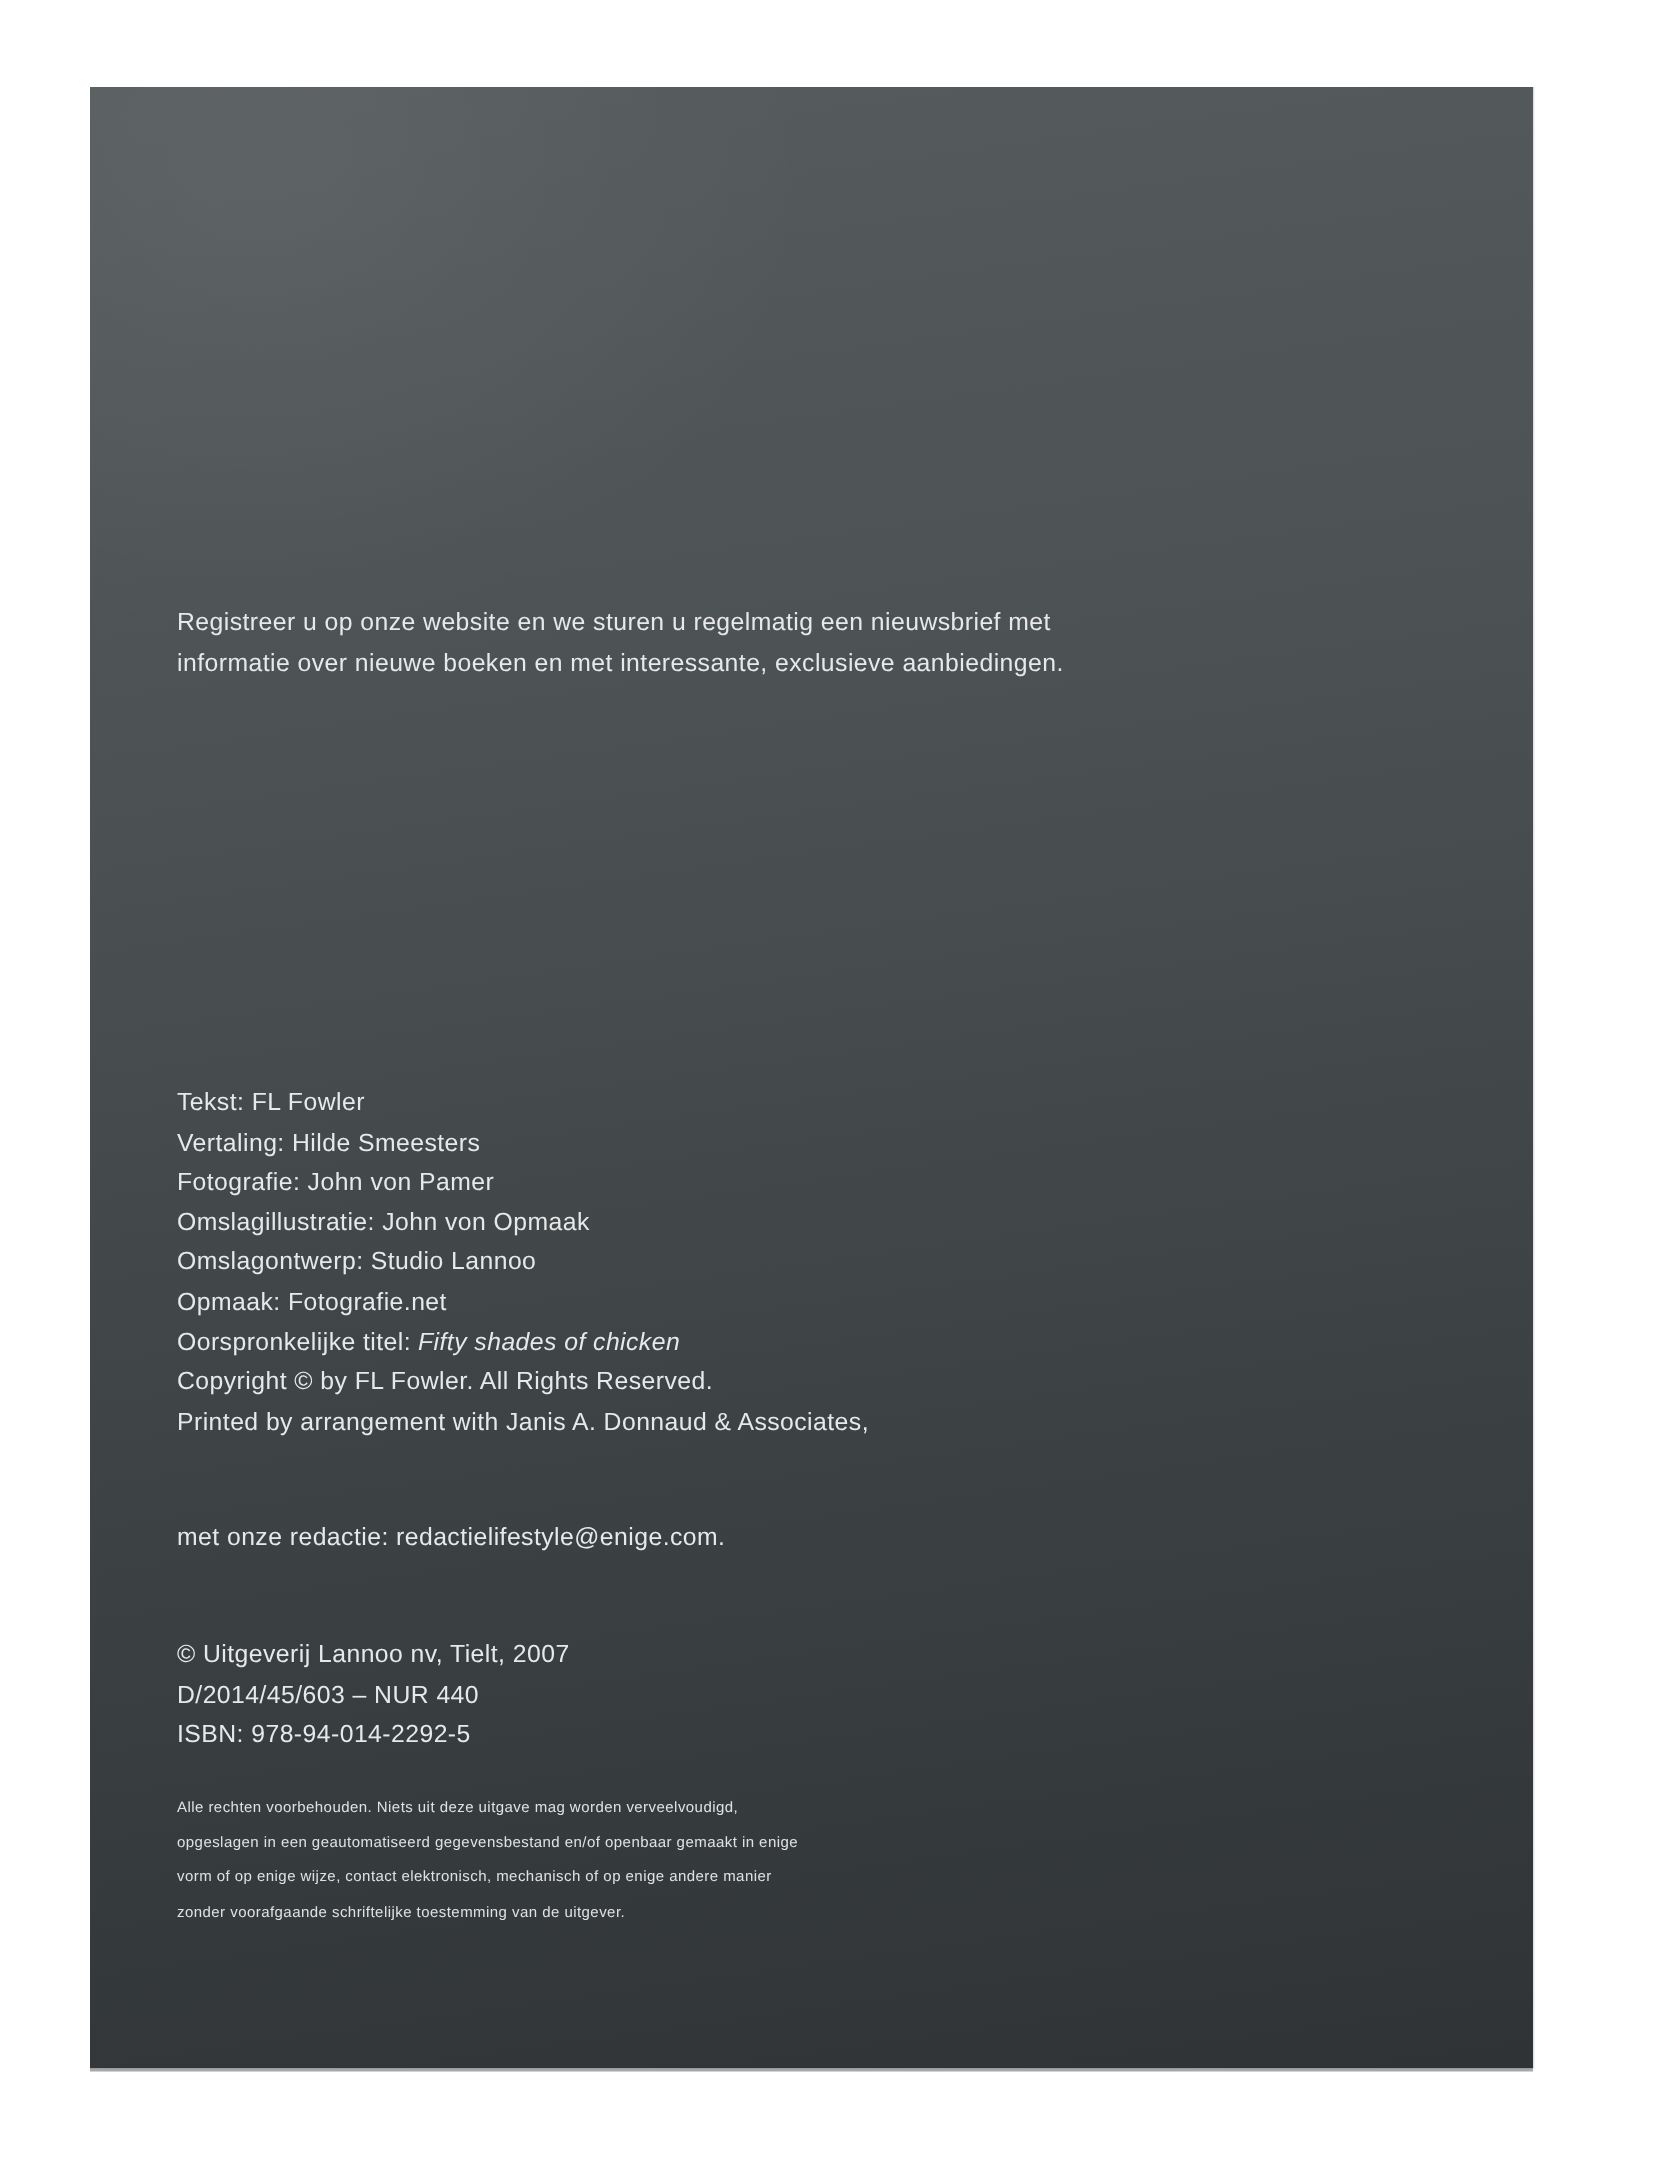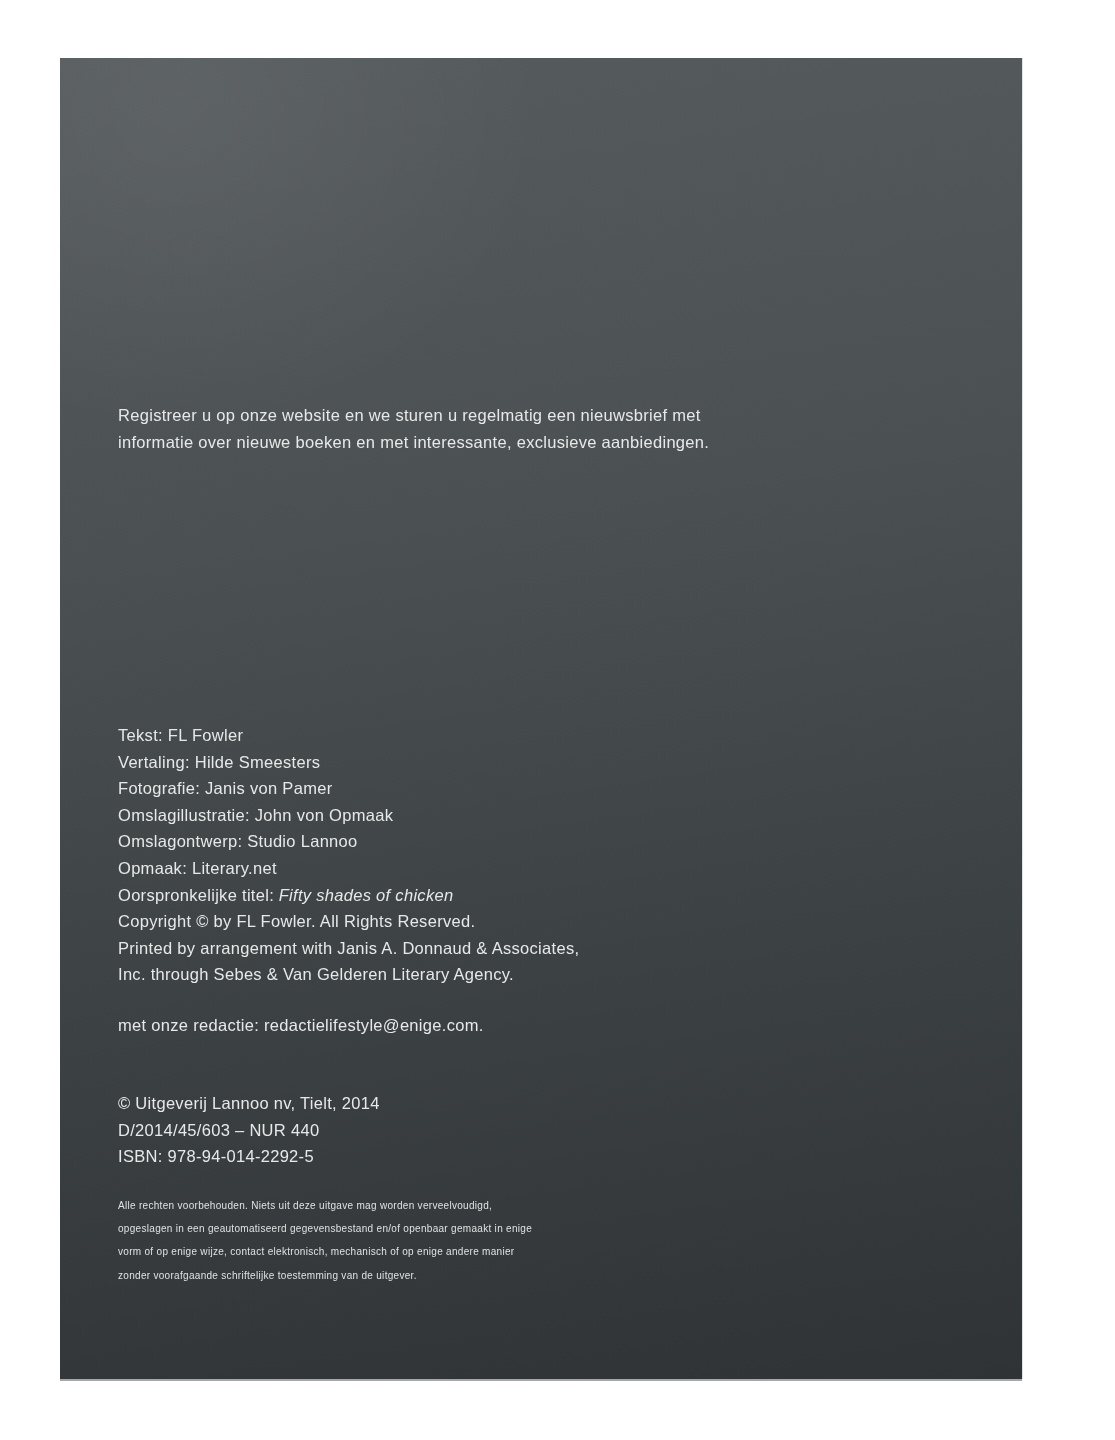--- a/index.html
+++ b/index.html
@@ -50,36 +50,35 @@
 <div class="book-page">
 
   <div class="block website">
     <p>Registreer u op onze website en we sturen u regelmatig een nieuwsbrief met</p>
     <p>informatie over nieuwe boeken en met interessante, exclusieve aanbiedingen.</p>
   </div>
 
   <div class="block credits">
     <p>Tekst: FL Fowler</p>
     <p>Vertaling: Hilde Smeesters</p>
-    <p>Fotografie: Janis von Pamer</p>
+    <p>Fotografie: John von Pamer</p>
     <p>Omslagillustratie: John von Opmaak</p>
     <p>Omslagontwerp: Studio Lannoo</p>
-    <p>Opmaak: Literary.net</p>
+    <p>Opmaak: Fotografie.net</p>
     <p><span class="title-label">Oorspronkelijke titel:</span><span class="italic">Fifty shades of chicken</span></p>
     <p>Copyright © by FL Fowler. All Rights Reserved.</p>
     <p>Printed by arrangement with Janis A. Donnaud &amp; Associates,</p>
-    <p>Inc. through Sebes &amp; Van Gelderen Literary Agency.</p>
   </div>
 
   <div class="block contact">
     <p>met onze redactie: redactielifestyle@enige.com.</p>
   </div>
 
   <div class="block publisher">
-    <p>© Uitgeverij Lannoo nv, Tielt, 2014</p>
+    <p>© Uitgeverij Lannoo nv, Tielt, 2007</p>
     <p>D/2014/45/603 – NUR 440</p>
     <p>ISBN: 978-94-014-2292-5</p>
   </div>
 
   <div class="block rights">
     <p>Alle rechten voorbehouden. Niets uit deze uitgave mag worden verveelvoudigd,</p>
     <p>opgeslagen in een geautomatiseerd gegevensbestand en/of openbaar gemaakt in enige</p>
     <p>vorm of op enige wijze, contact elektronisch, mechanisch of op enige andere manier</p>
     <p>zonder voorafgaande schriftelijke toestemming van de uitgever.</p>
   </div>

